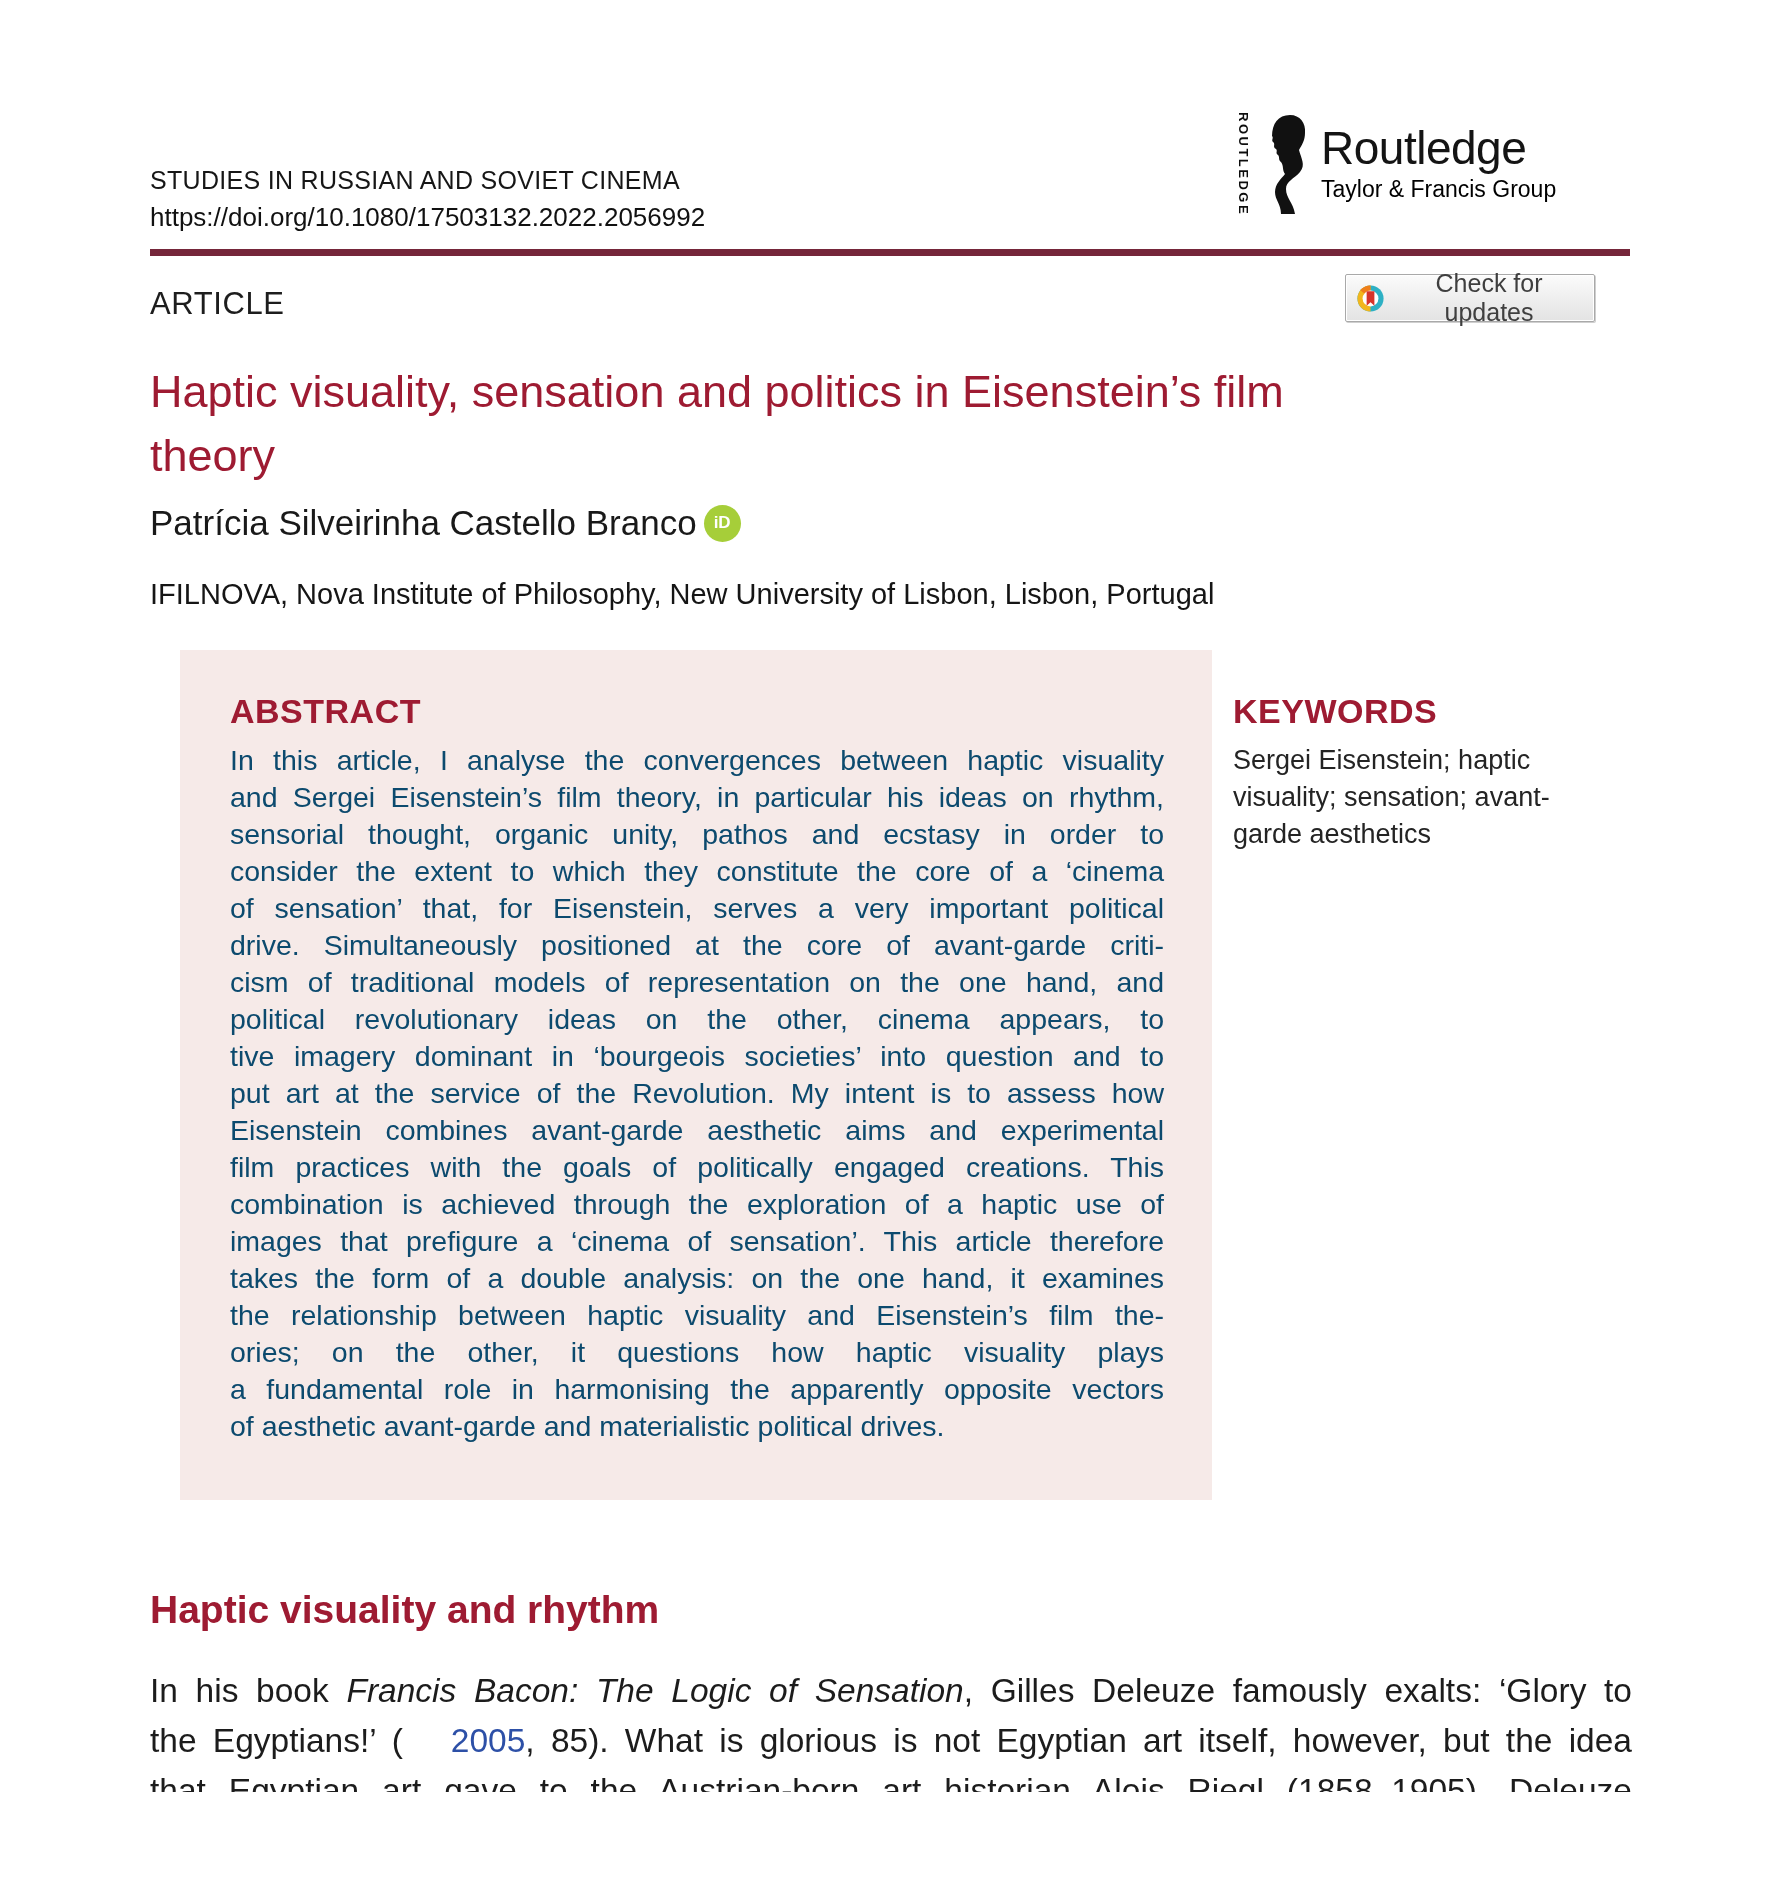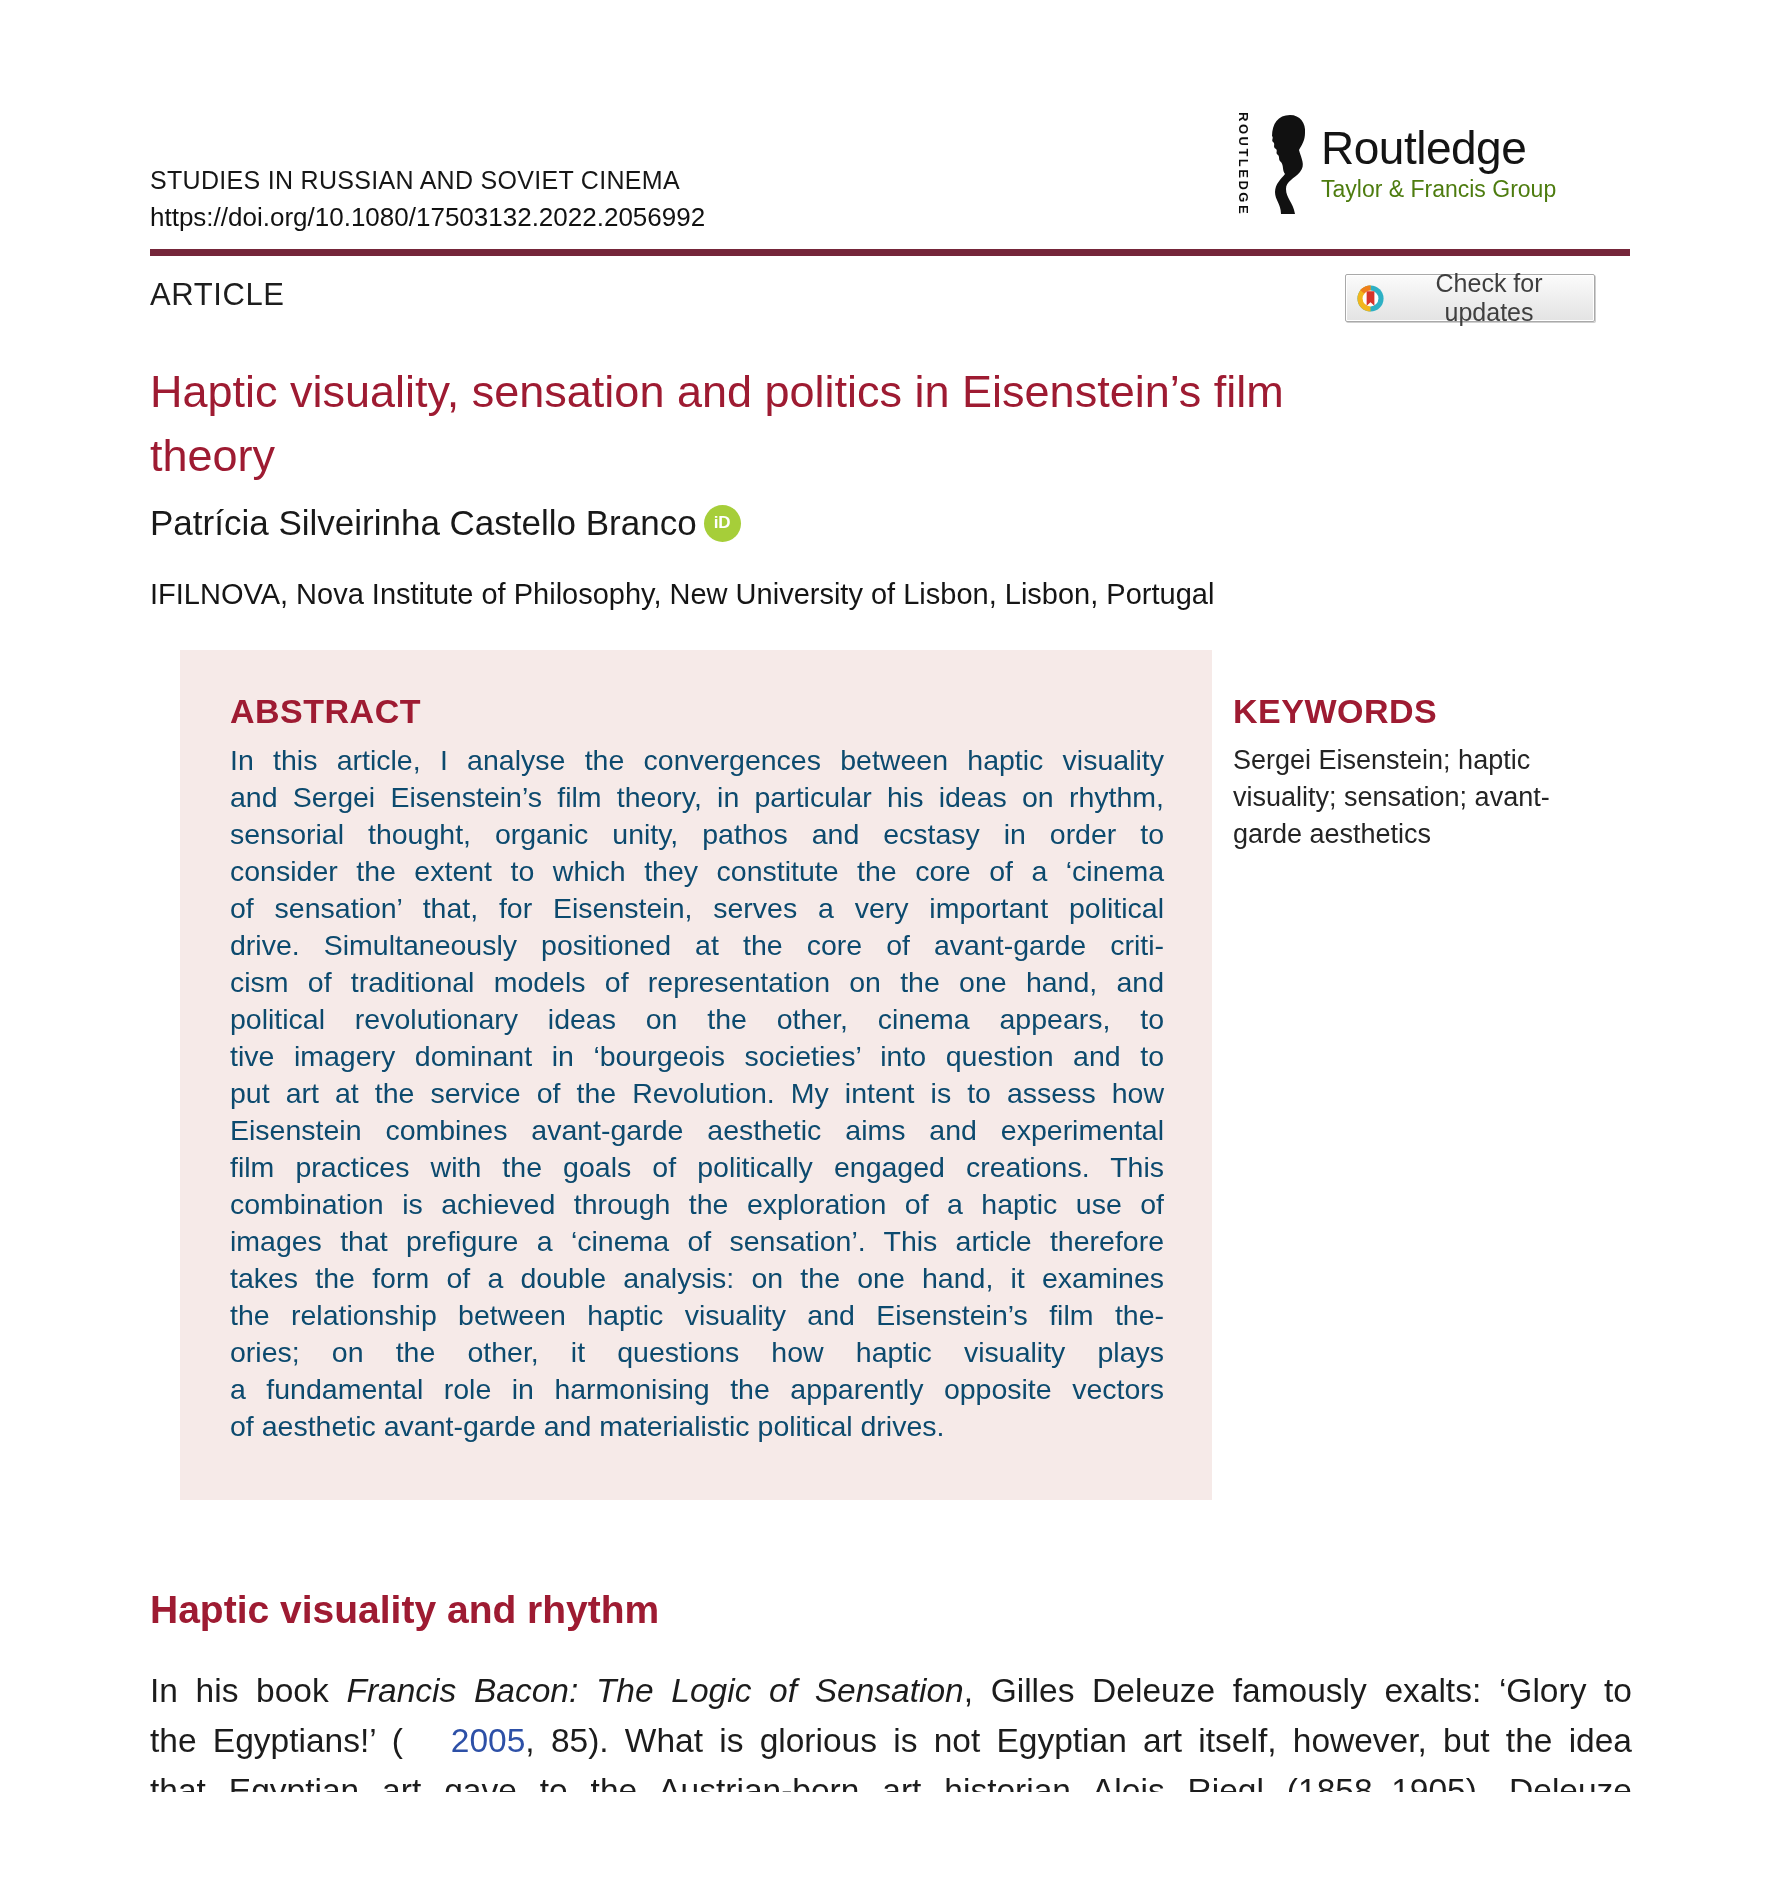--- a/index.html
+++ b/index.html
@@ -17,25 +17,25 @@
 
   
   .jhead{position:absolute;left:150px;top:166px;}
   .jname{font-size:25px;letter-spacing:.3px;color:#161616;}
   .jdoi{font-size:26px;color:#111;margin-top:7px;}
 
   .logo{position:absolute;left:1236px;top:110px;height:108px;display:flex;align-items:center;gap:9px;}
   .logo-vert{writing-mode:vertical-rl;font-size:13px;font-weight:bold;letter-spacing:2.5px;color:#0d0d0d;height:104px;text-align:center;}
   .logo-head{height:102px;width:52px;}
   .logo-name{font-size:46px;color:#141414;letter-spacing:-.5px;line-height:1.02;}
-  .logo-group{font-size:23px;color:#4d7c0f;margin-top:4px;}
+  .logo-group{font-size:23px;color:#000000;margin-top:4px;}
 
   .rule{position:absolute;left:150px;top:249px;width:1480px;height:7px;background:var(--rule);}
 
-  .article-label{position:absolute;left:150px;top:277px;font-size:31px;letter-spacing:.6px;color:#1d1d1d;}
+  .article-label{position:absolute;left:150px;top:286px;font-size:31px;letter-spacing:.6px;color:#1d1d1d;}
 
   .badge{position:absolute;left:1345px;top:274px;width:250px;height:48px;display:flex;align-items:center;gap:9px;
     padding:0 10px;background:linear-gradient(#fbfbfb,#e3e3e3);border:1px solid #a9a9a9;border-radius:2px;
     box-shadow:inset 0 0 0 1px #ffffff,1px 1px 0 #cfcfcf;font-family:inherit;font-size:25px;color:#3f3f3f;cursor:pointer;}
 
   
   .title{position:absolute;left:150px;top:360px;width:1400px;font-size:45px;line-height:64px;font-weight:normal;color:var(--accent);}
   .author-row{position:absolute;left:150px;top:503px;display:flex;align-items:center;}
   .author{font-size:35px;color:#191919;}
   .orcid{display:inline-flex;align-items:center;justify-content:center;width:37px;height:37px;border-radius:50%;

